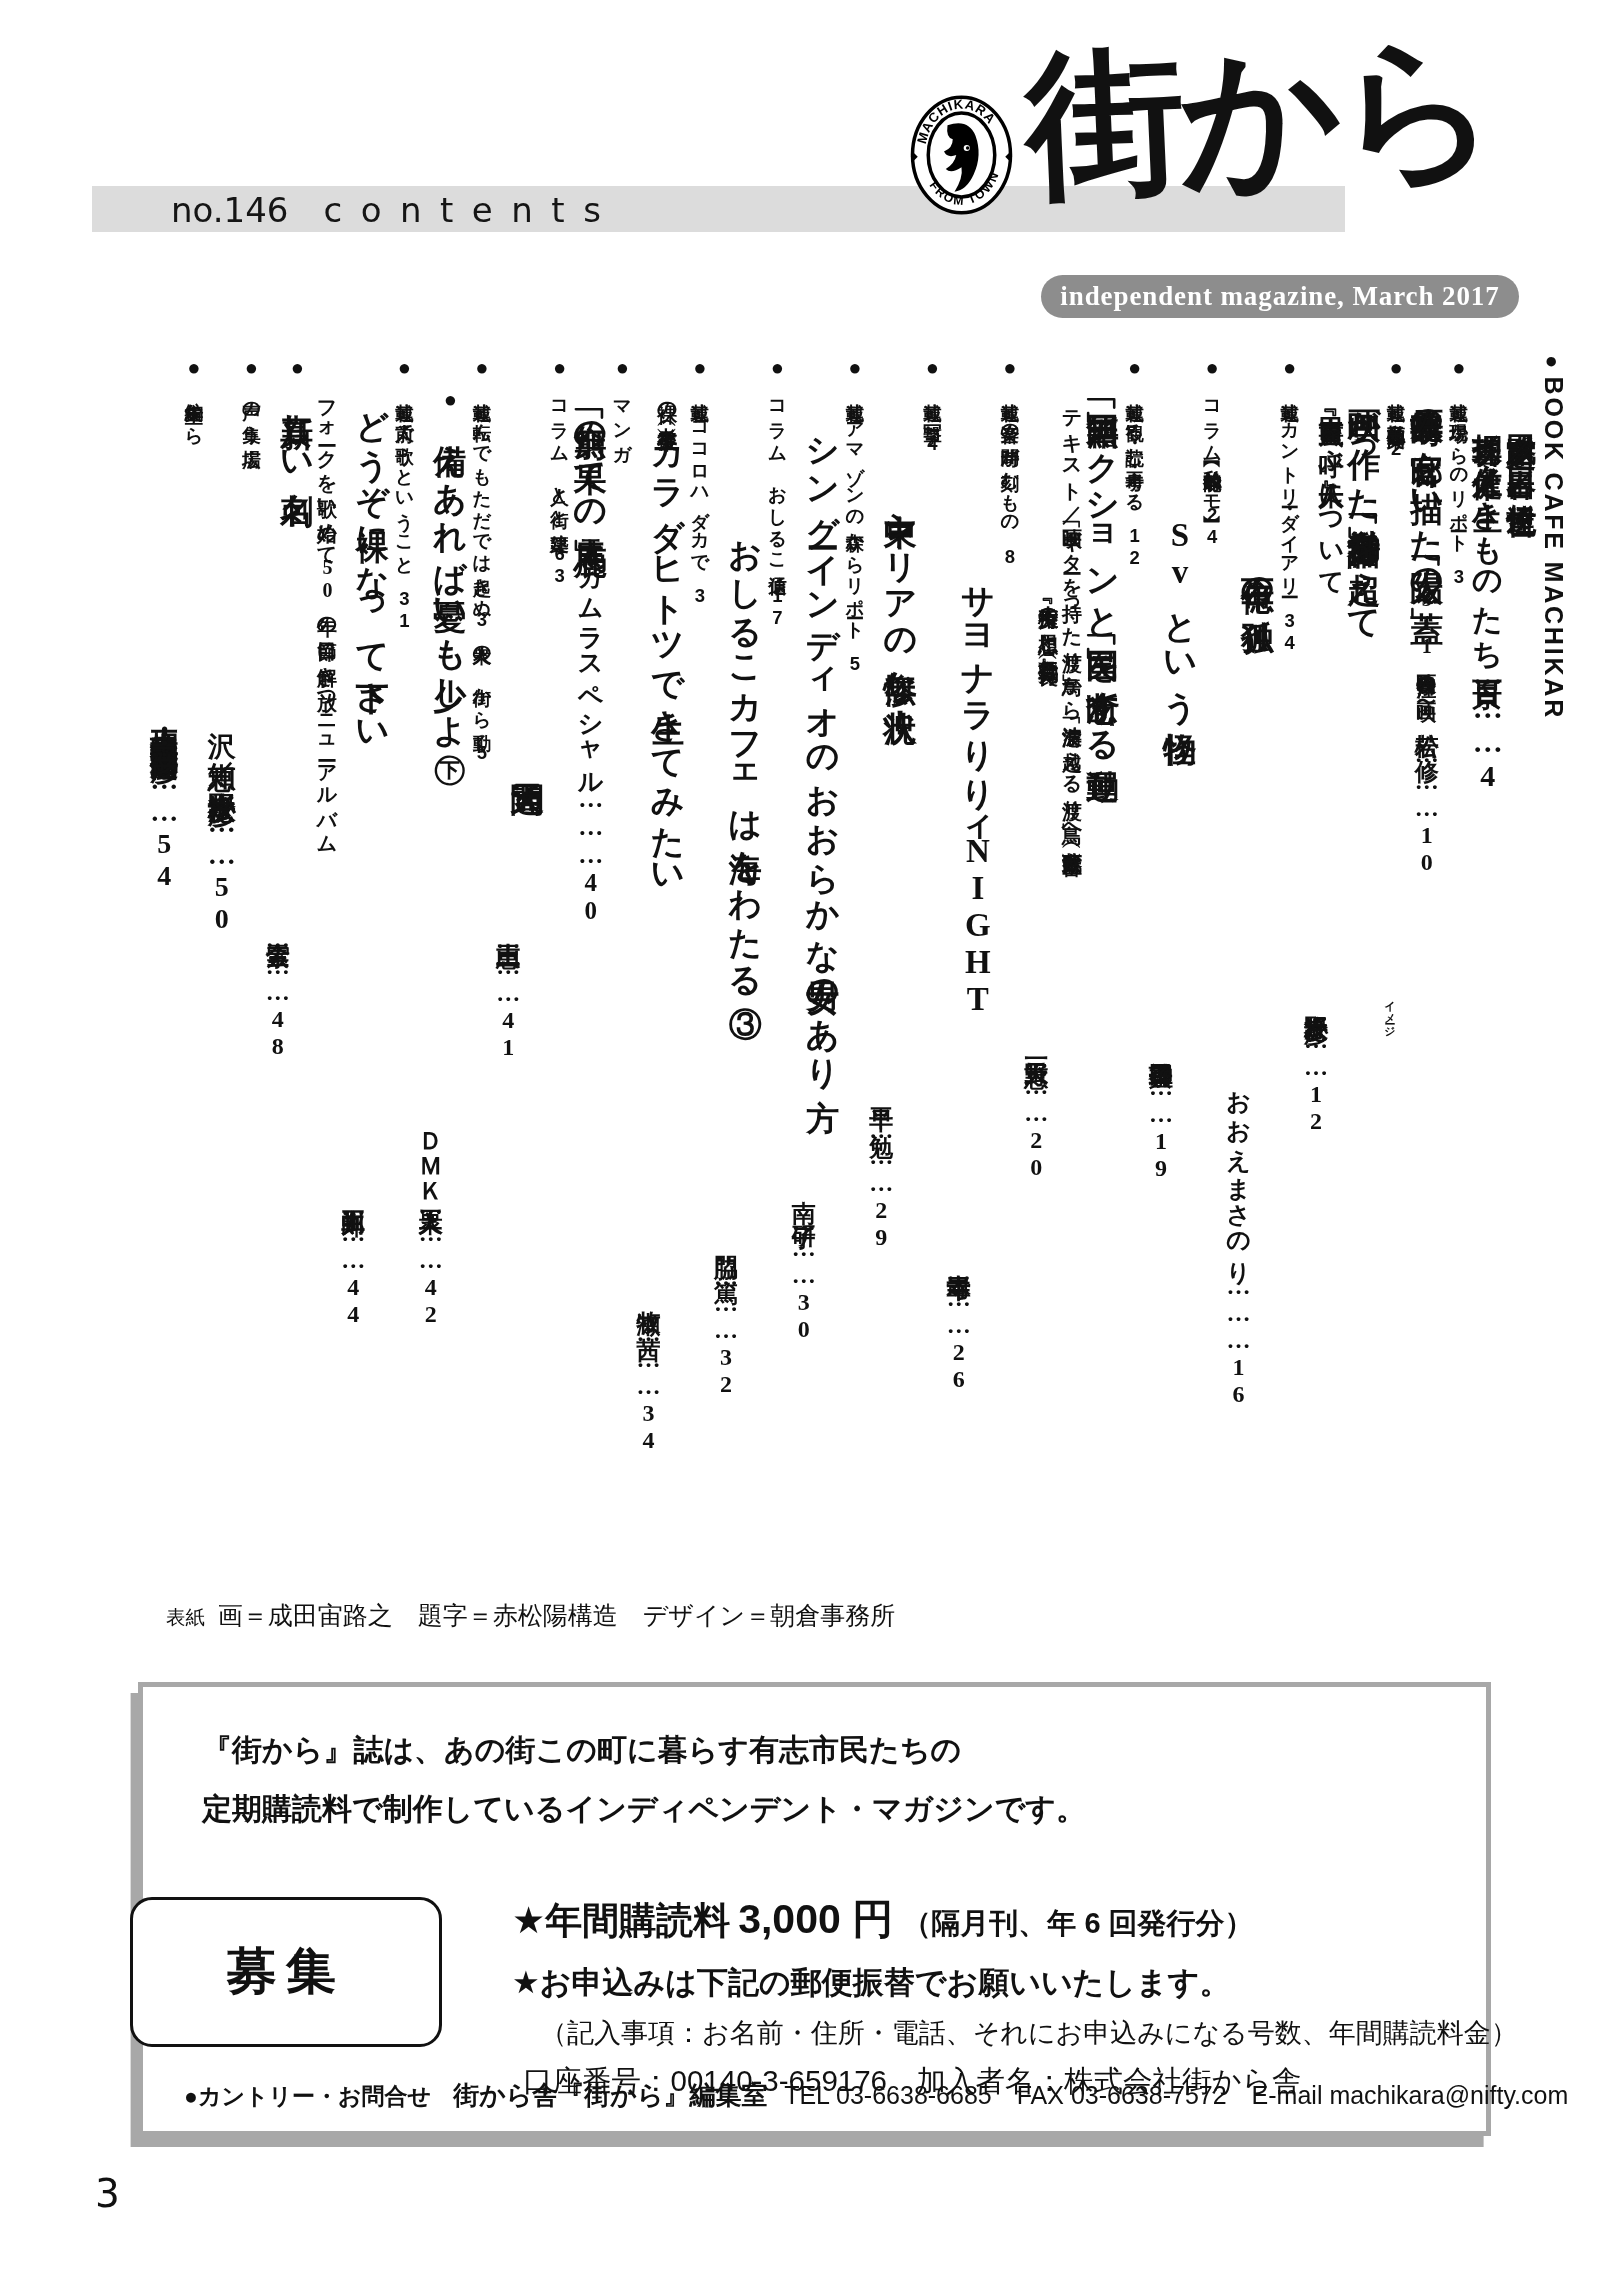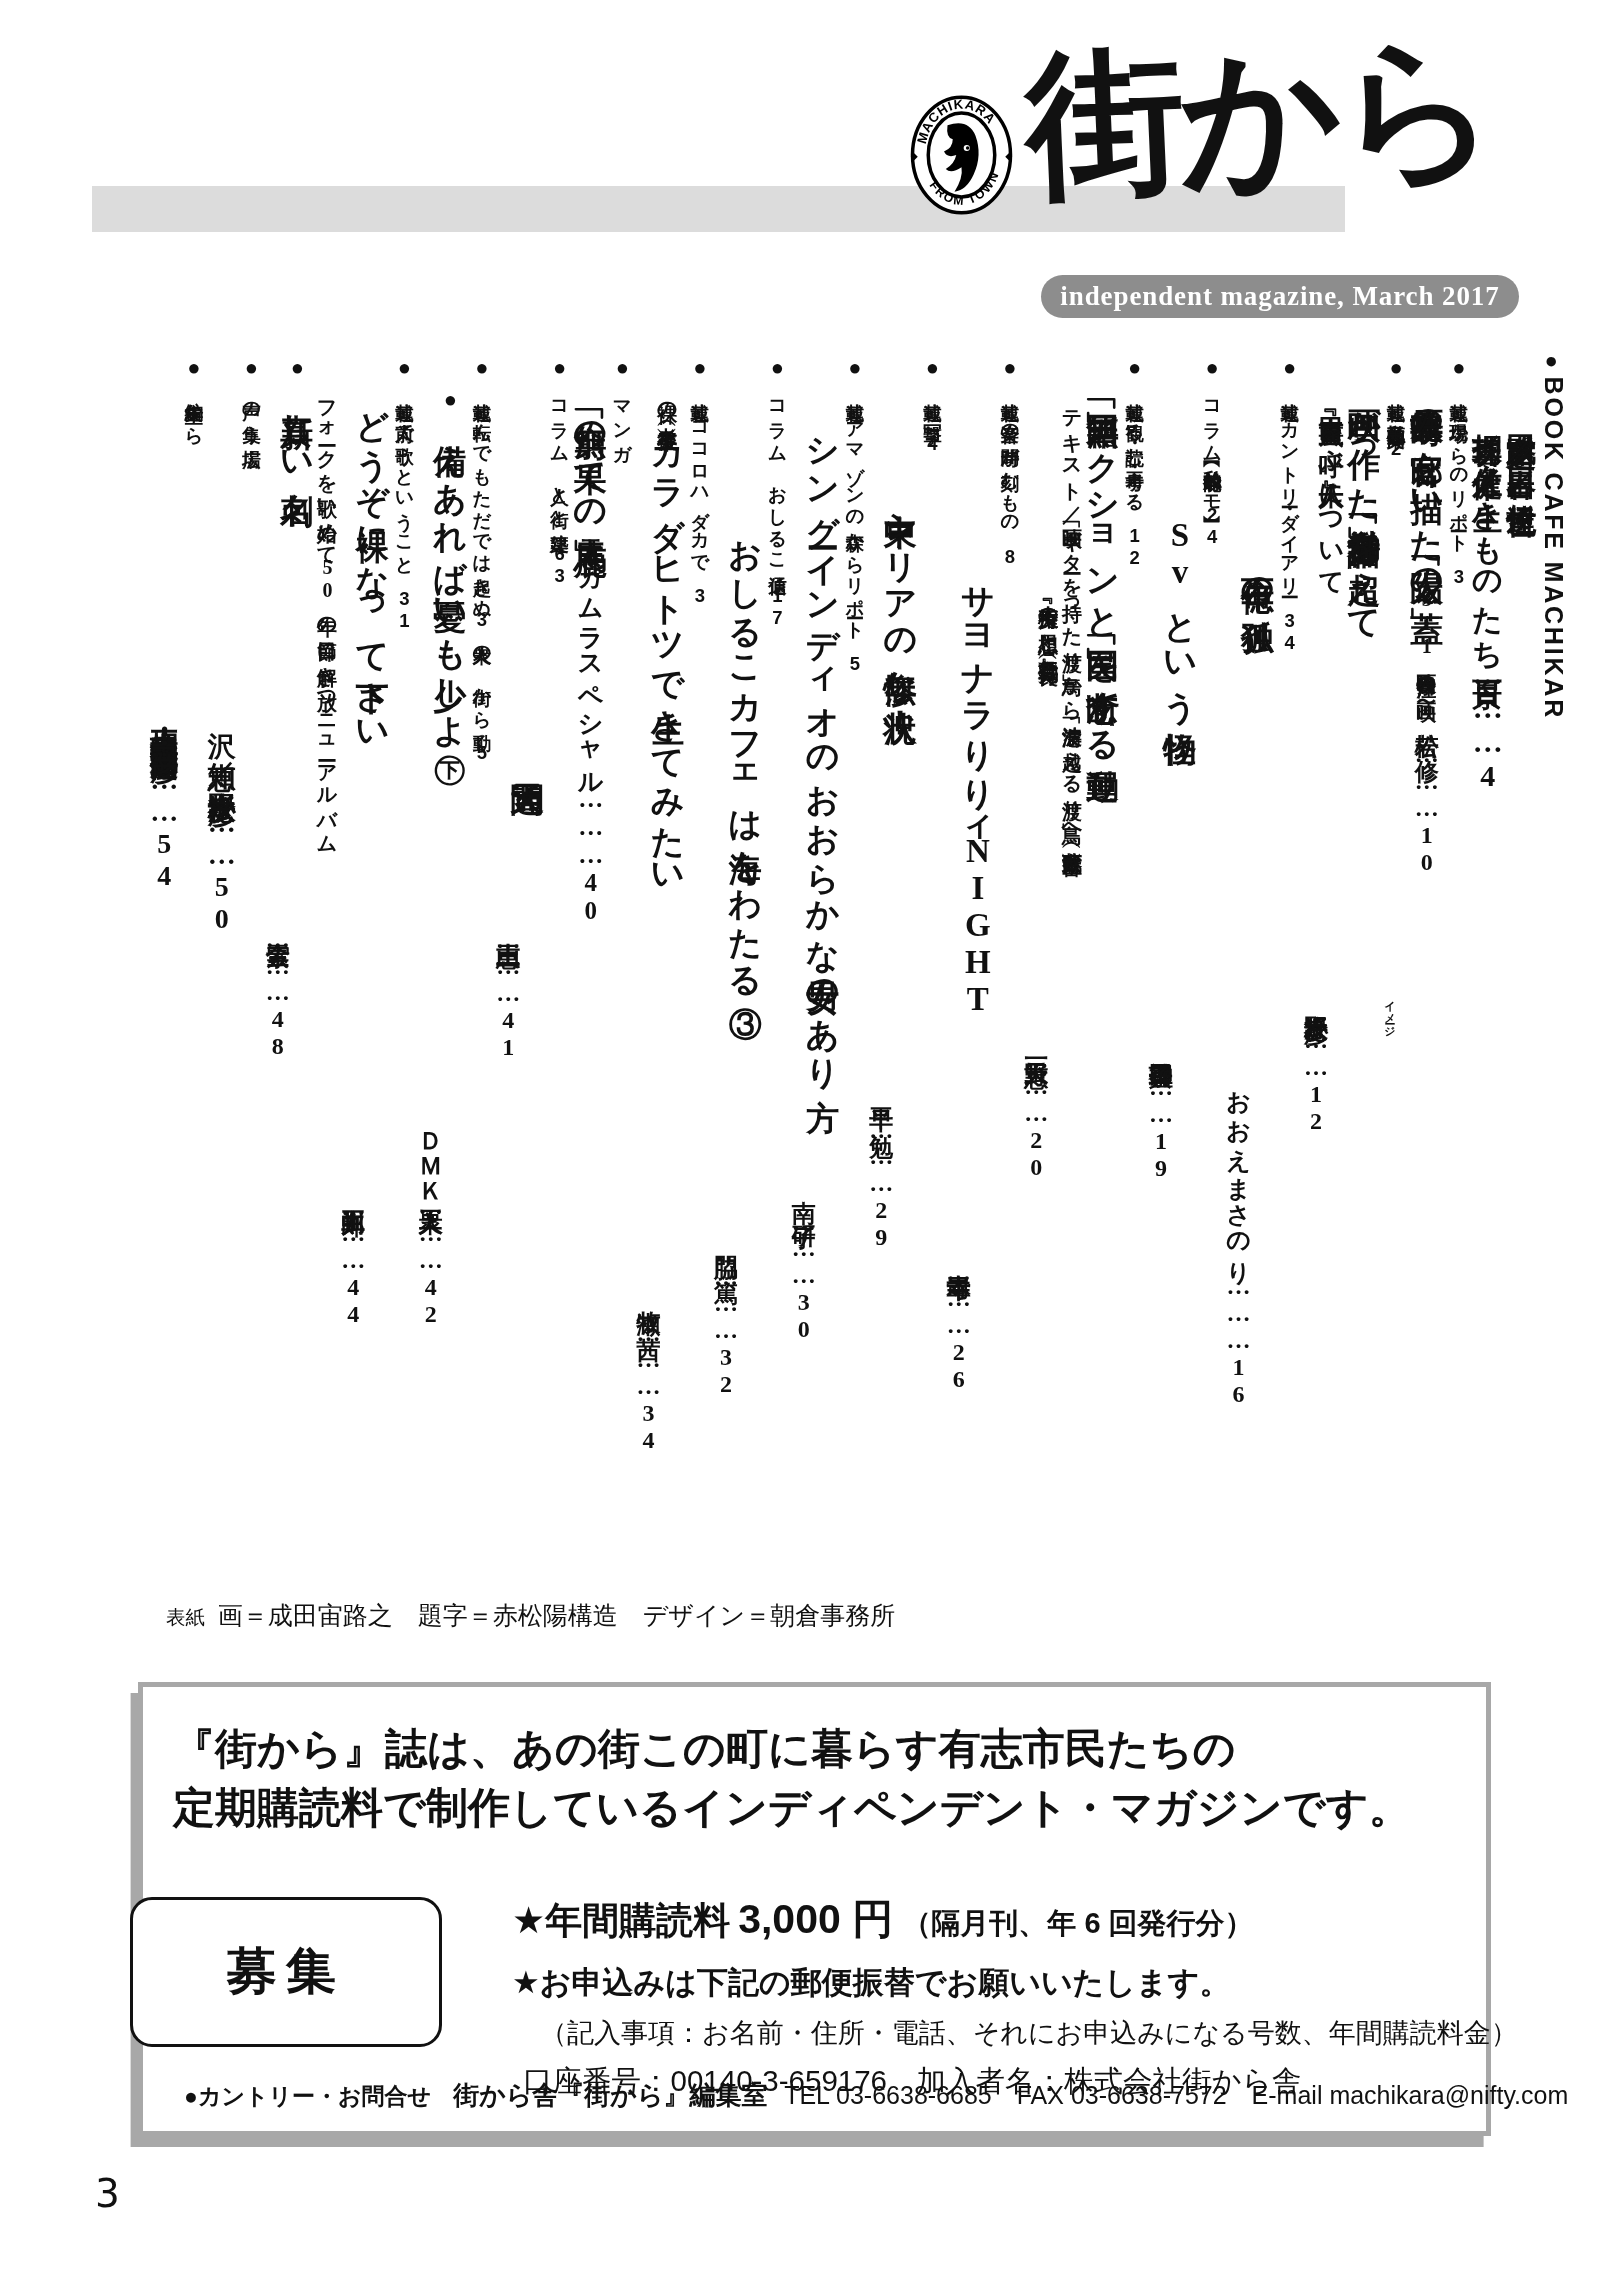--- a/index.html
+++ b/index.html
@@ -33,21 +33,21 @@
   .seg-name{font-size:24px;font-weight:600;}
   .seg-name2{font-size:28px;font-weight:700;}
   .seg-latin{font-size:25px;font-family:"Liberation Sans","DejaVu Sans",sans-serif;font-weight:700;letter-spacing:2.8px;}
   .seg-ruby{position:absolute;right:-14px;top:52%;font-size:11px;font-weight:600;letter-spacing:0;}
   
   #credits{position:absolute;left:166px;top:1599px;font-size:25px;white-space:nowrap;}
   #credits .pfx{font-size:19.4px;margin-right:13px;}
   
   #sub-box{position:absolute;left:138px;top:1682px;width:1353px;height:454px;background:#fff;
            border:5.5px solid #a8a8a8;box-shadow:-7.4px 11px 0 0 #a8a8a8;}
-  #slogan{position:absolute;left:30px;top:33px;font-size:42px;font-weight:900;line-height:59px;
+  #slogan{position:absolute;left:59px;top:33px;font-size:30px;font-weight:900;line-height:59px;
           letter-spacing:0px;white-space:nowrap;}
   #badge{position:absolute;left:-13px;top:210px;width:312px;height:150px;border:3.7px solid #111;
          border-radius:22px;background:#fff;display:flex;flex-direction:column;align-items:center;
          justify-content:center;font-weight:900;line-height:1.15;}
   #badge .b1{font-size:50px;letter-spacing:1.8px;}
   #badge .b2{font-size:50px;letter-spacing:9.2px;}
   #sub-info{position:absolute;left:369px;top:205px;width:960px;font-family:"Liberation Sans","DejaVu Sans",sans-serif;}
   #fee-line{white-space:nowrap;}
   #fee-line .fl{font-size:37px;font-weight:800;}
   #fee-line .fa{font-size:41px;font-weight:700;margin-left:8px;}
@@ -61,20 +61,23 @@
   #contact-row .ci{font-size:25px;margin-left:16.6px;}
   
   #page-number{position:absolute;left:95px;top:2171px;font-size:39px;font-family:"DejaVu Sans",sans-serif;}
 </style>
 </head>
 <body>
 
 <div id="page">
 
   <div id="issue-bar"></div>
+  <div id="issue-line">
+    <span>no.146</span><span class="sp">contents</span>
+  </div>
 
   <svg id="logo" viewBox="0 0 120 140">
     <ellipse cx="60" cy="70" rx="56" ry="66" fill="#fff" stroke="#000" stroke-width="4"></ellipse>
     <ellipse cx="60" cy="70" rx="38" ry="48" fill="#fff" stroke="#000" stroke-width="4"></ellipse>
     <path id="arcTop" d="M 18,70 A 42 53 0 0 1 102,70" fill="none"></path>
     <path id="arcBot" d="M 14,70 A 46 57 0 0 0 106,70" fill="none"></path>
     <text font-family="Liberation Sans, sans-serif" font-size="15" font-weight="bold" letter-spacing="1">
       <textPath href="#arcTop" startOffset="8%">MACHIKARA</textPath>
     </text>
     <text font-family="Liberation Sans, sans-serif" font-size="14" font-weight="bold" letter-spacing="2">

